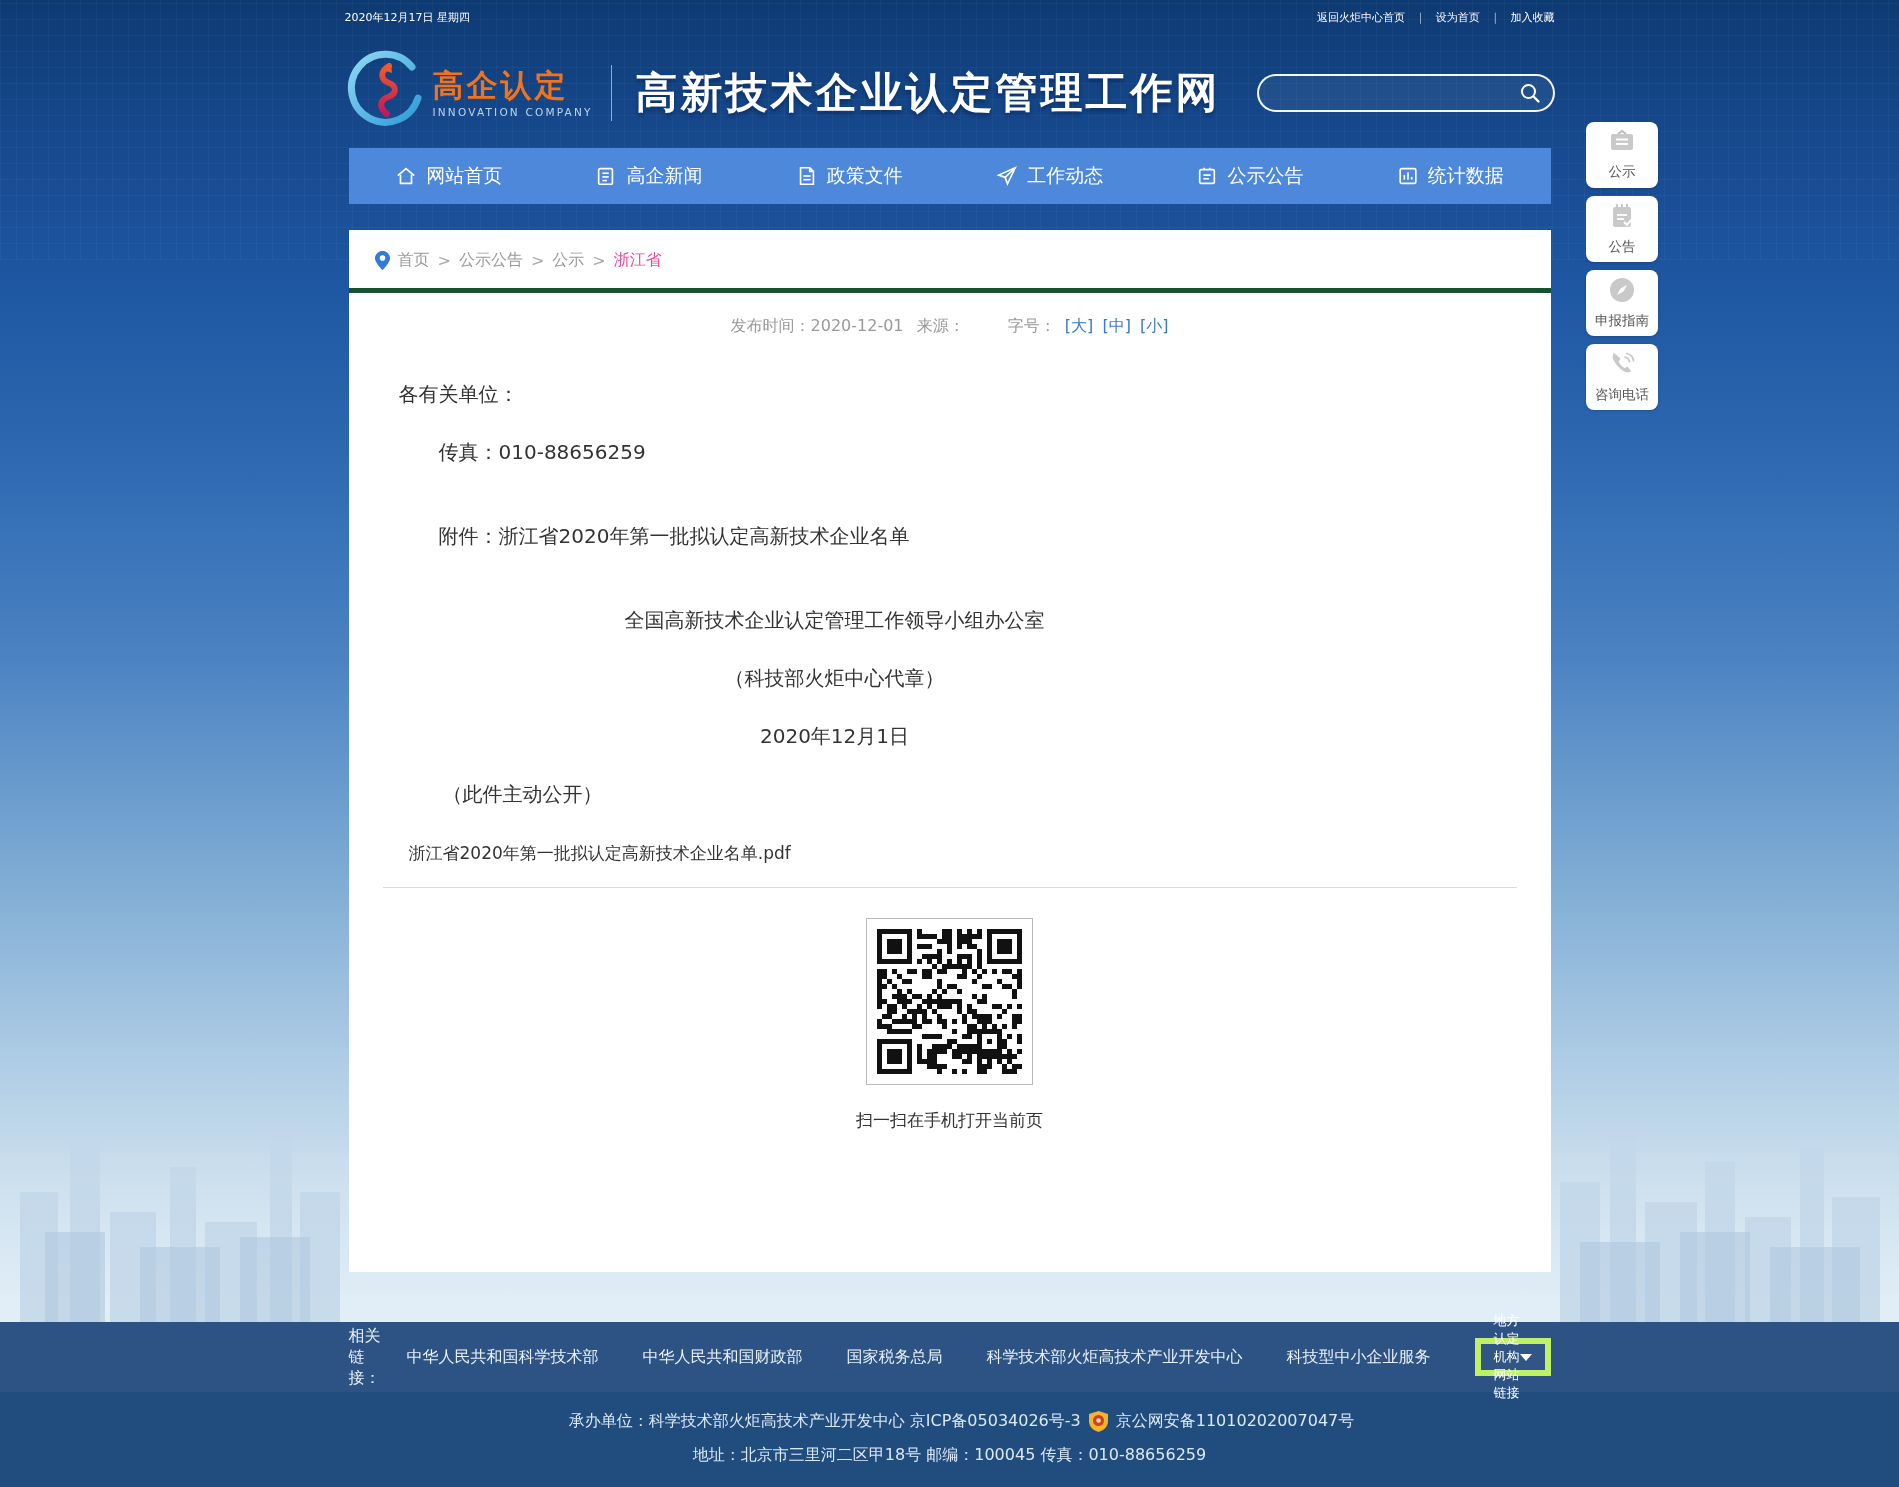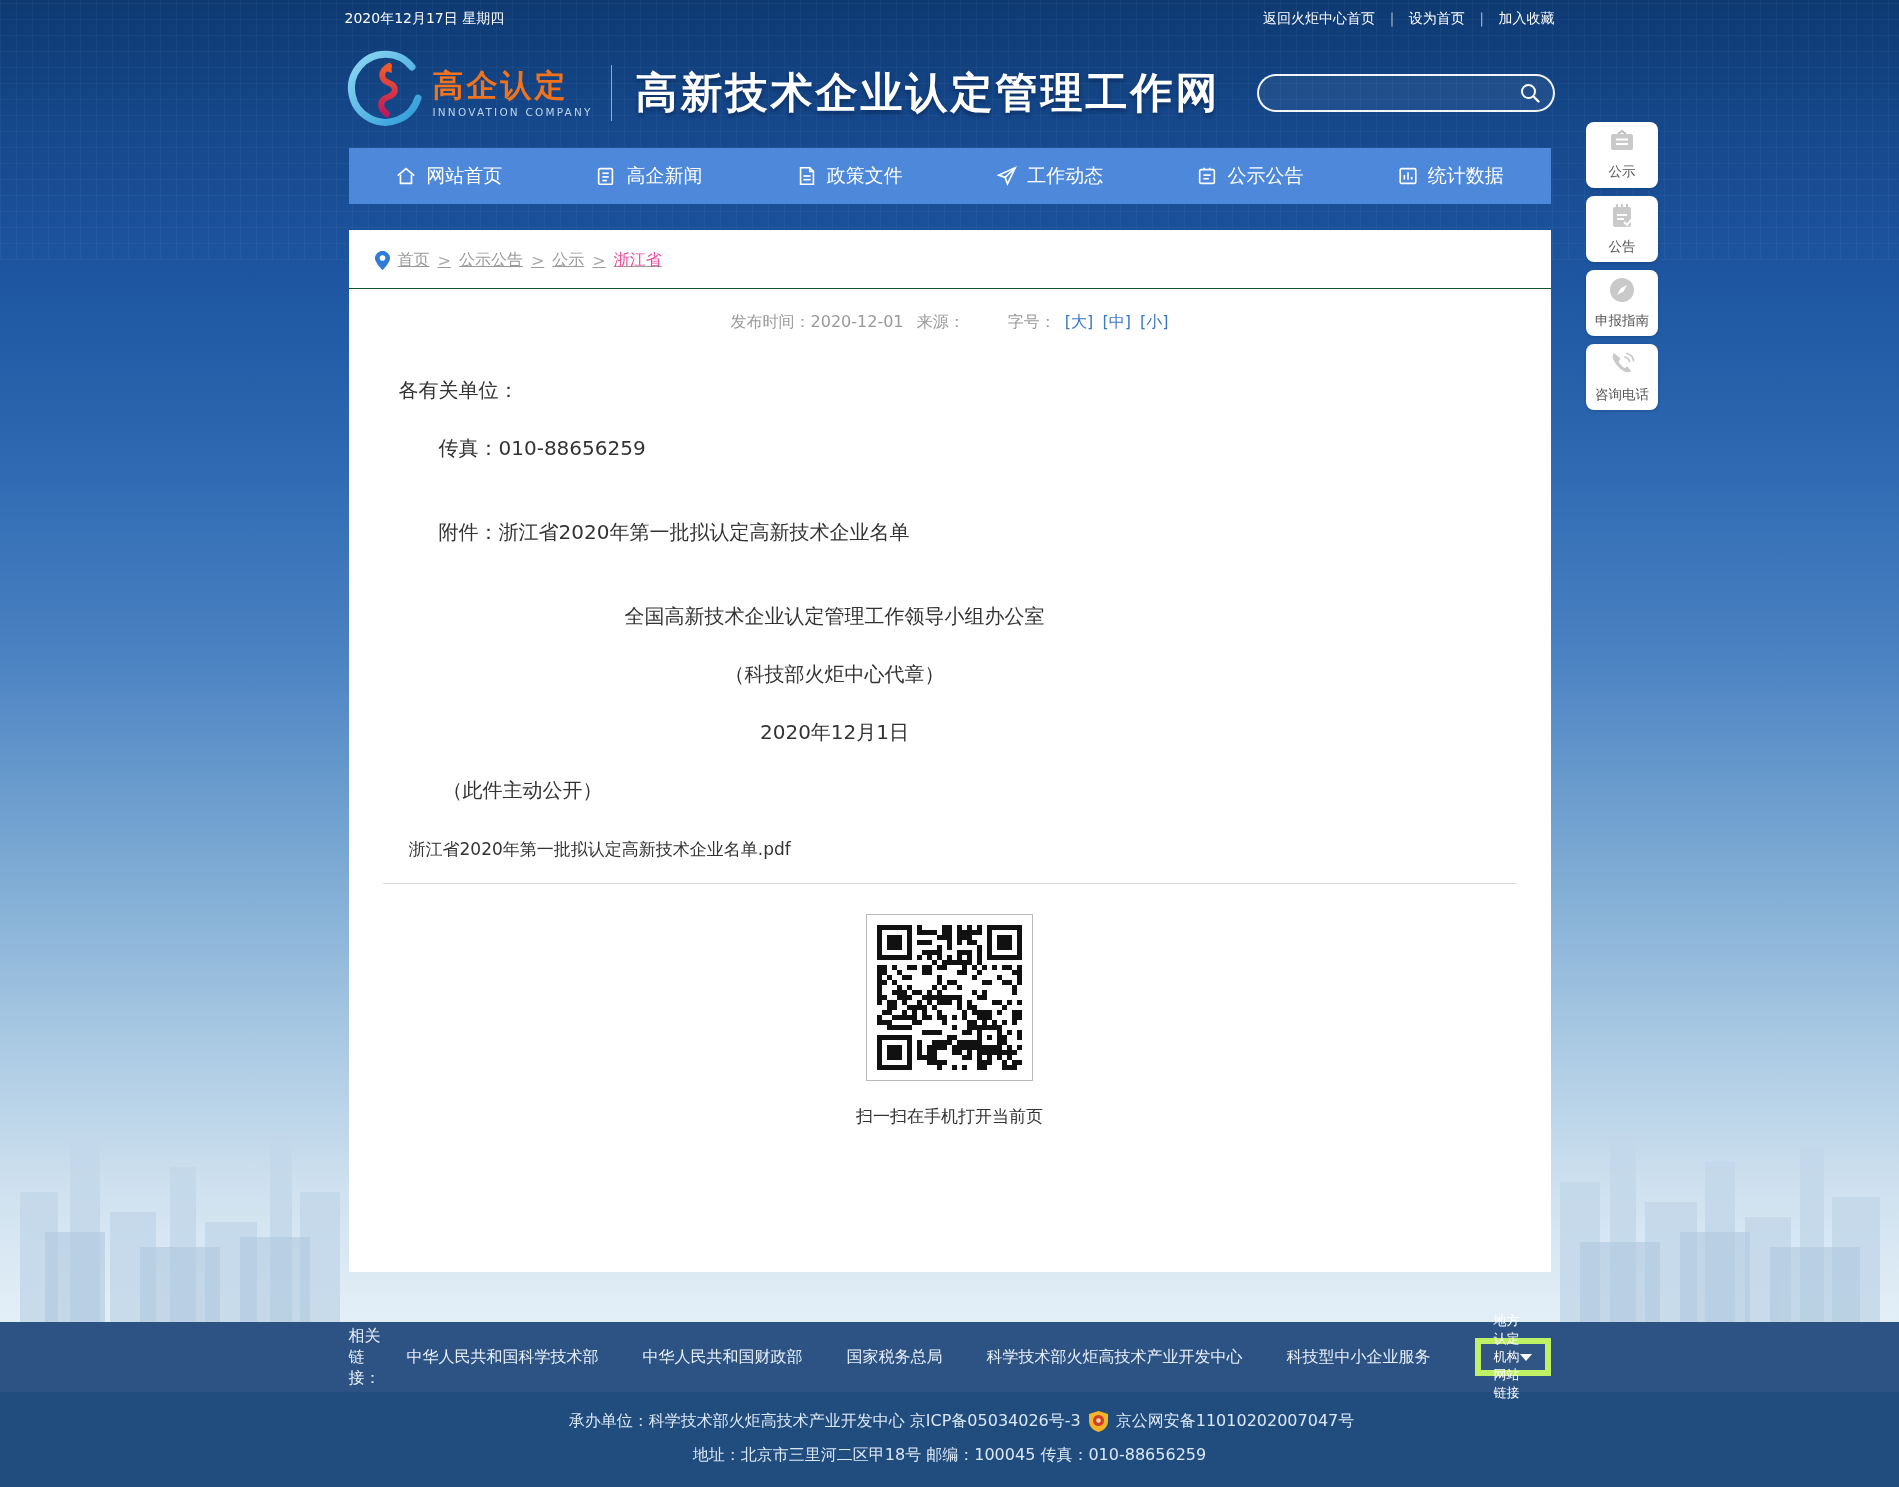--- a/index.html
+++ b/index.html
@@ -24,21 +24,21 @@
       repeating-linear-gradient(0deg, rgba(255,255,255,.035) 0 1px, transparent 1px 16px);
     pointer-events:none;
   }
   .skyline { position:absolute; left:0; bottom:165px; width:1899px; height:250px; pointer-events:none; }
 
   
   .topbar { position:relative; height:40px; z-index:3; }
   .topbar-inner {
     width:1210px; margin:0 auto; padding-top:10px;
     display:flex; justify-content:space-between; align-items:center;
-    color:#ffffff; font-size:14px;
+    color:#ffffff; font-size:11px;
   }
   .topbar-links { display:flex; align-items:center; gap:10px; }
   .topbar-links a { color:#fff; text-decoration:none; cursor:pointer; }
   .tb-sep { color:rgba(255,255,255,.75); }
 
   
   .header { position:relative; z-index:3; height:106px; }
   .header-inner { width:1210px; margin:0 auto; display:flex; align-items:center; height:100%; }
   .logo { display:flex; align-items:center; gap:6px; }
   .logo-txt .cn { color:#f0731d; font-size:31px; font-weight:bold; letter-spacing:3px; line-height:1.1; }
@@ -67,22 +67,22 @@
   }
   .nav-item svg { display:block; }
 
   
   .panel {
     position:relative; z-index:2; width:1202px; margin:26px auto 0;
     background:#fff; min-height:1042px; padding-bottom:14px;
   }
   .breadcrumb {
     display:flex; align-items:center; gap:8px;
-    padding:20px 26px 17px 26px; border-bottom:1px solid #14532d;
-    font-size:16px; color:#999;text-decoration:underline;
+    padding:20px 26px 17px 26px; border-bottom:5px solid #14532d;
+    font-size:16px; color:#999;
   }
   .breadcrumb a { color:#999; text-decoration:none; cursor:pointer; }
   .breadcrumb .current { color:#ec4899; }
   .bc-sep { color:#aaa; }
 
   .article { padding:0 34px; }
   .art-title { margin-top:36px; text-align:center; font-size:25px; font-weight:bold; color:#333; letter-spacing:1px; }
   .art-meta { margin-top:23px; text-align:center; font-size:16px; color:#999; }
   .art-meta .fs-label { margin-left:38px; }
   .art-meta .size { color:#3a78c9; cursor:pointer; margin-left:4px; }

